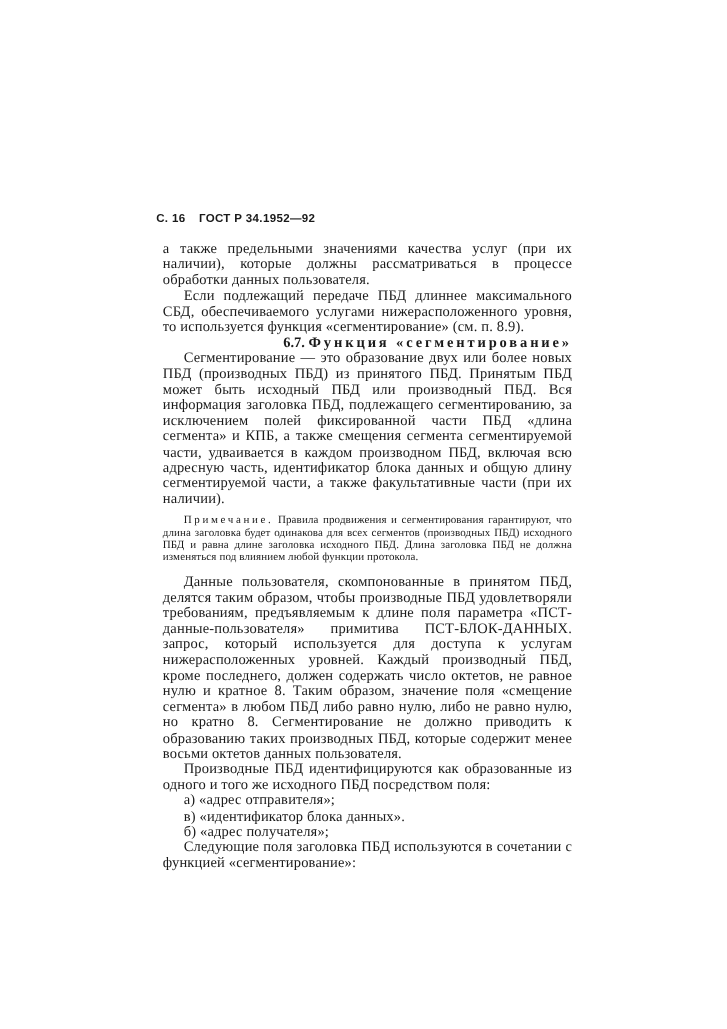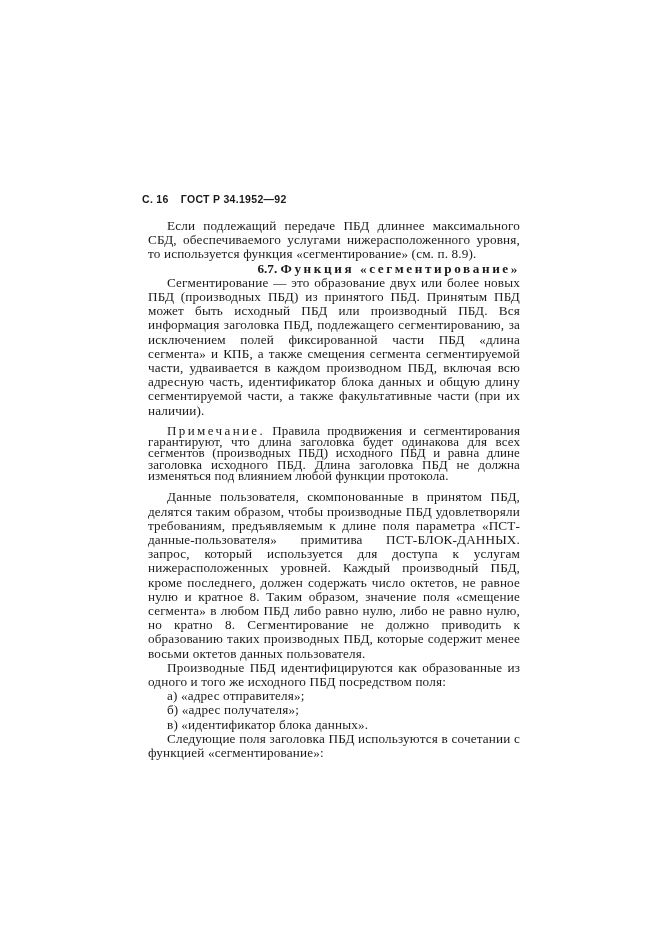--- a/index.html
+++ b/index.html
@@ -20,54 +20,55 @@
     margin: 0; text-indent: 19px; letter-spacing: 0.15px;
   }
   .para.noindent { text-indent: 0; }
   .section-title {
     font-size: 13.2px; line-height: 14.2px; margin: 0; text-indent: 19px;
     font-weight: bold;
     text-align: right;
   }
   .section-title .spaced { letter-spacing: 2.6px; }
   .note {
-    font-size: 13px; line-height: 11.3px; text-align: justify;
+    font-size: 10px; line-height: 11.3px; text-align: justify;
     margin: 7px 0 9px 0; text-indent: 19px; letter-spacing: 0.1px;
   }
   .note .note-label { letter-spacing: 2.4px; }
   .list-item {
     font-size: 13.2px; line-height: 14.2px; margin: 0; padding-left: 19px;
     letter-spacing: 0.15px;
   }
 </style>
 </head>
 <body>
 
 <div class="page">
 
   <div class="header">
     <span>С. 16</span>
     <span>ГОСТ Р 34.1952—92</span>
   </div>
 
+  <p class="para noindent">а также предельными значениями качества услуг (при их наличии), которые должны рассматриваться в процессе обработки данных пользователя.</p>
   <p class="para">Если подлежащий передаче ПБД длиннее максимального СБД, обеспечиваемого услугами нижерасположенного уровня, то используется функция «сегментирование» (см. п. 8.9).</p>
 
   <p class="section-title">
     <span>6.7.</span>
     <span class="spaced">Функция «сегментирование»</span>
   </p>
 
   <p class="para">Сегментирование — это образование двух или более новых ПБД (производных ПБД) из принятого ПБД. Принятым ПБД может быть исходный ПБД или производный ПБД. Вся информация заголовка ПБД, подлежащего сегментированию, за исключением полей фиксированной части ПБД «длина сегмента» и КПБ, а также смещения сегмента сегментируемой части, удваивается в каждом производном ПБД, включая всю адресную часть, идентификатор блока данных и общую длину сегментируемой части, а также факультативные части (при их наличии).</p>
 
   <p class="note">
     <span class="note-label">Примечание.</span>
     <span>Правила продвижения и сегментирования гарантируют, что длина заголовка будет одинакова для всех сегментов (производных ПБД) исходного ПБД и равна длине заголовка исходного ПБД. Длина заголовка ПБД не должна изменяться под влиянием любой функции протокола.</span>
   </p>
 
   <p class="para">Данные пользователя, скомпонованные в принятом ПБД, делятся таким образом, чтобы производные ПБД удовлетворяли требованиям, предъявляемым к длине поля параметра «ПСТ-данные-пользователя» примитива ПСТ-БЛОК-ДАННЫХ. запрос, который используется для доступа к услугам нижерасположенных уровней. Каждый производный ПБД, кроме последнего, должен содержать число октетов, не равное нулю и кратное 8. Таким образом, значение поля «смещение сегмента» в любом ПБД либо равно нулю, либо не равно нулю, но кратно 8. Сегментирование не должно приводить к образованию таких производных ПБД, которые содержит менее восьми октетов данных пользователя.</p>
   <p class="para">Производные ПБД идентифицируются как образованные из одного и того же исходного ПБД посредством поля:</p>
 
   <p class="list-item">а) «адрес отправителя»;</p>
+  <p class="list-item">в) «идентификатор блока данных».</p>
   <p class="list-item">б) «адрес получателя»;</p>
-  <p class="list-item">в) «идентификатор блока данных».</p>
 
   <p class="para">Следующие поля заголовка ПБД используются в сочетании с функцией «сегментирование»:</p>
 </div>
 
 </body></html>

